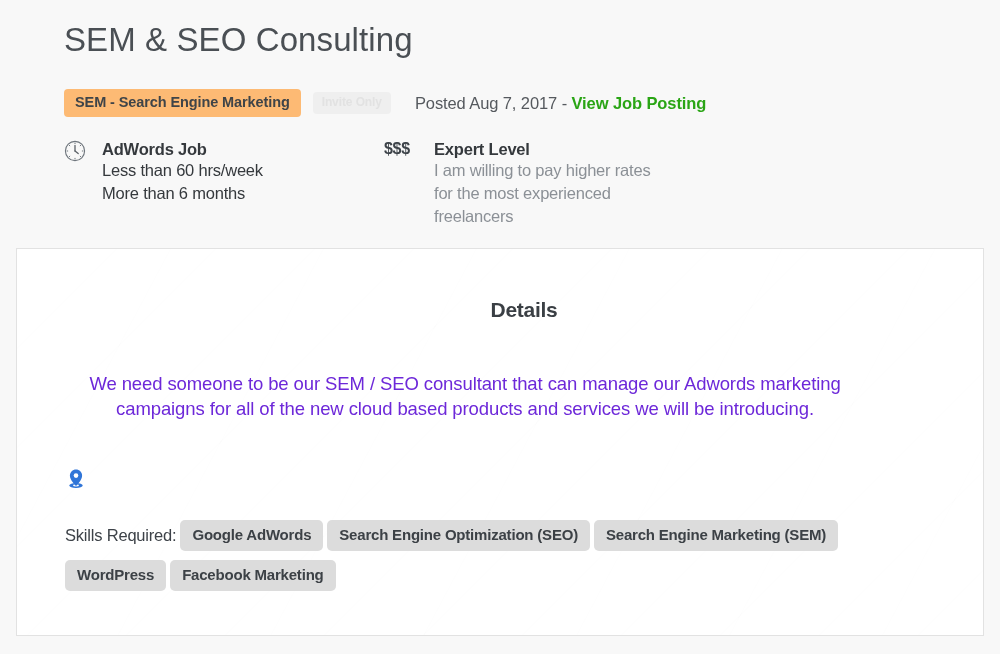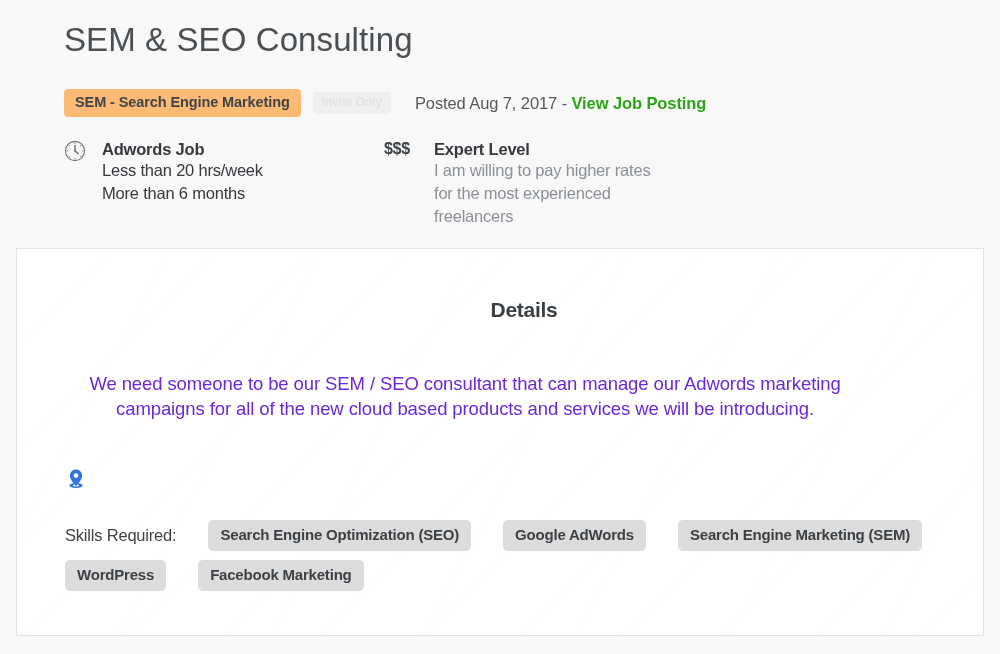--- a/index.html
+++ b/index.html
@@ -216,21 +216,21 @@
   
   .skills-wrap {
     margin-top: 30px;
     max-width: 860px;
   }
 
   .skills-line {
     display: flex;
     flex-wrap: wrap;
     align-items: center;
-    gap: 9px 32px;
+    gap: 9px 4px;
   }
 
   .skills-label {
     font-size: 16.5px;
     color: #3d4248;
     letter-spacing: -0.2px;
     font-family: "Liberation Sans Narrow", "Liberation Sans", sans-serif;
   }
 
   .skill-tag {
@@ -281,22 +281,22 @@
               <line x1="5.05" y1="5.05" x2="6.1" y2="6.1"></line>
               <line x1="15.9" y1="15.9" x2="16.95" y2="16.95"></line>
               <line x1="16.95" y1="5.05" x2="15.9" y2="6.1"></line>
               <line x1="6.1" y1="15.9" x2="5.05" y2="16.95"></line>
             </g>
             <line x1="11" y1="11" x2="11" y2="5.6" stroke="#5b6167" stroke-width="1.3" stroke-linecap="round"></line>
             <line x1="11" y1="11" x2="14.2" y2="13.6" stroke="#5b6167" stroke-width="1.3" stroke-linecap="round"></line>
           </svg>
         </div>
         <div>
-          <div class="info-heading">Adwords Job</div>
-          <div class="info-line">Less than 20 hrs/week</div>
+          <div class="info-heading">AdWords Job</div>
+          <div class="info-line">Less than 60 hrs/week</div>
           <div class="info-line">More than 6 months</div>
         </div>
       </div>
 
       <div class="info-col">
         <div class="money-slot">$$$</div>
         <div>
           <div class="info-heading">Expert Level</div>
           <div class="info-line">I am willing to pay higher rates</div>
           <div class="info-line">for the most experienced</div>
@@ -323,22 +323,22 @@
             <ellipse cx="8" cy="16.4" rx="3" ry="1.1" fill="#ffffff"></ellipse>
             <path d="M8 0.6 C4.6 0.6 1.9 3.3 1.9 6.7 C1.9 11.1 8 17 8 17 C8 17 14.1 11.1 14.1 6.7 C14.1 3.3 11.4 0.6 8 0.6 Z" fill="#3075d8"></path>
             <circle cx="8" cy="6.6" r="2.3" fill="#ffffff"></circle>
           </svg>
         </span>
       </div>
 
       <div class="skills-wrap">
         <div class="skills-line">
           <span class="skills-label">Skills Required:</span>
+          <span class="skill-tag">Google AdWords</span>
           <span class="skill-tag">Search Engine Optimization (SEO)</span>
-          <span class="skill-tag">Google AdWords</span>
           <span class="skill-tag">Search Engine Marketing (SEM)</span>
           <span class="skill-tag">WordPress</span>
           <span class="skill-tag">Facebook Marketing</span>
         </div>
       </div>
 
     </div>
   </div>
 
 </div>

